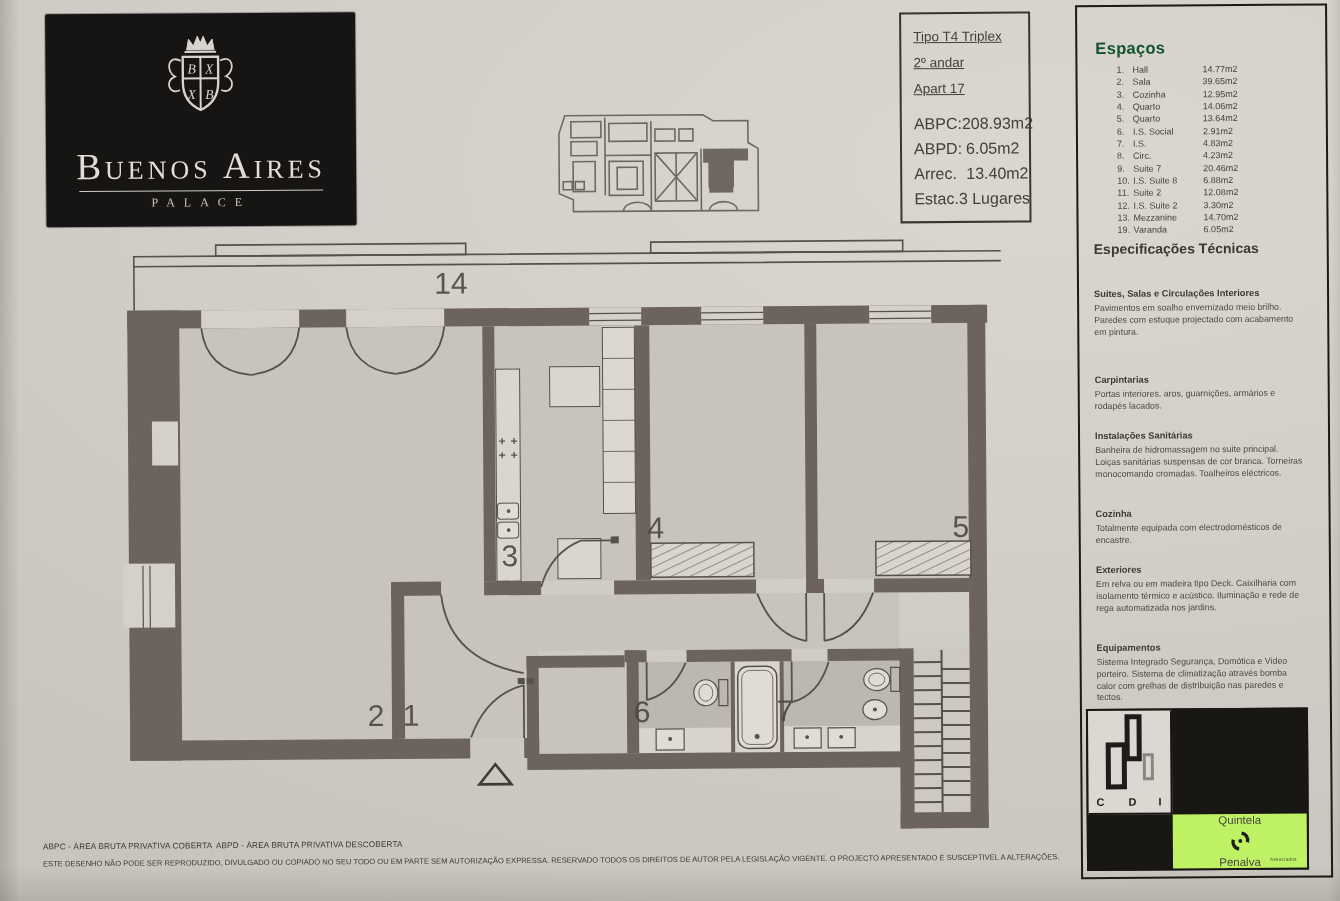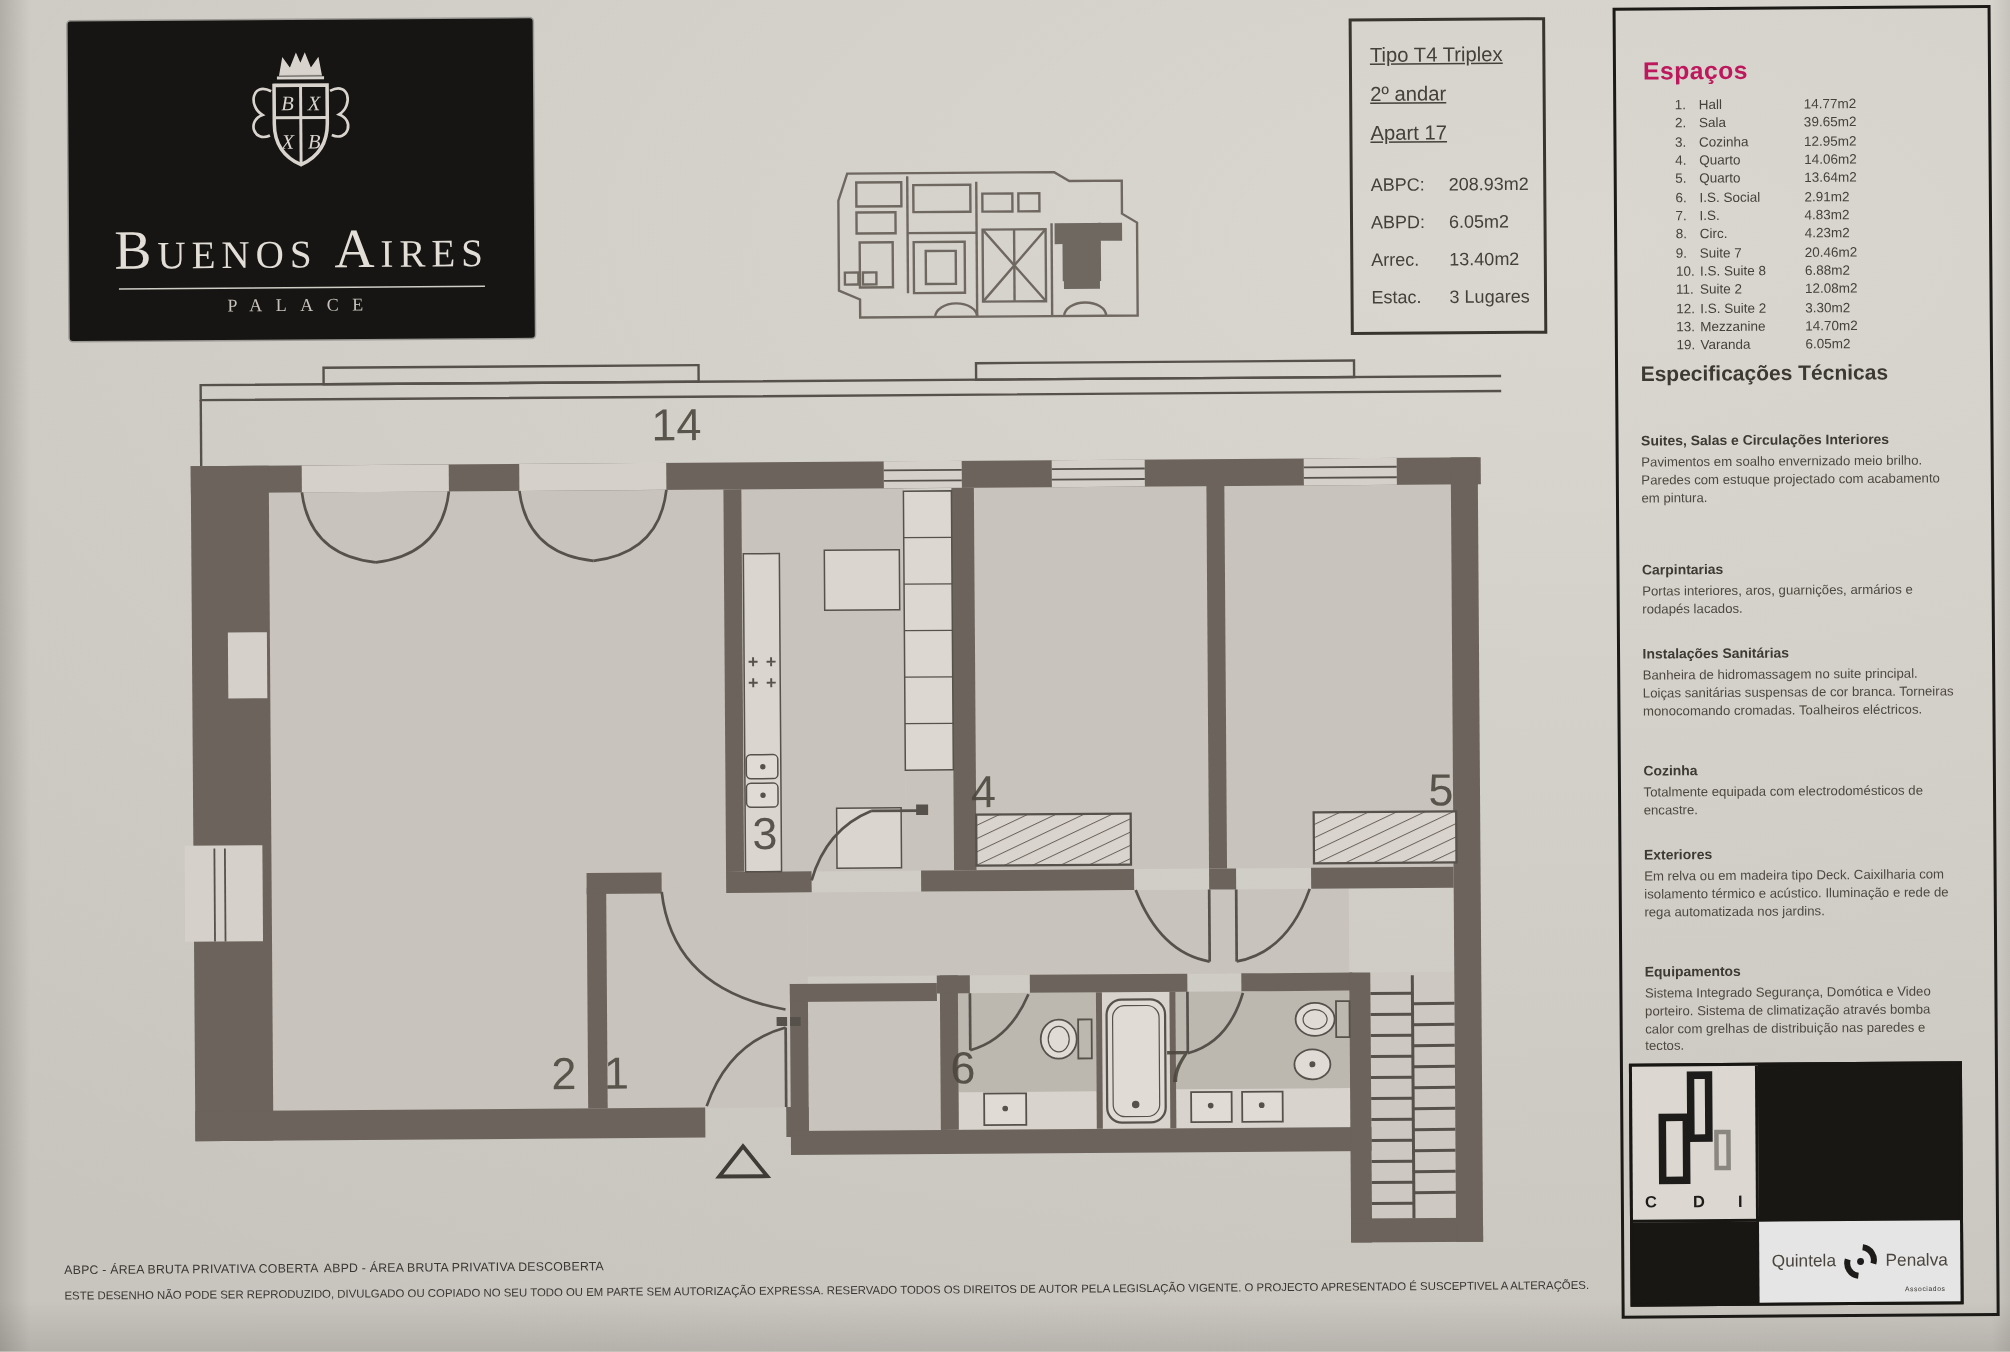--- a/index.html
+++ b/index.html
@@ -19,43 +19,43 @@
     box-shadow:0 0 0 1px rgba(0,0,0,.25);color:#d9d5ce;text-align:center;}
   .brand{margin-top:4px;font-family:"Liberation Serif",serif;font-variant:small-caps;
     font-size:37px;letter-spacing:4px;color:#e2ded7;line-height:1;}
   .brandrule{width:244px;height:1px;background:#cfccc6;margin:6px auto 4px auto;}
   .brandsub{font-family:"Liberation Serif",serif;font-size:12px;letter-spacing:9px;color:#c6c2bb;}
 
   
   .infobox{left:902px;top:14px;width:131px;height:211px;border:2px solid #38352f;padding:10px 0 0 12px;
     color:#44403a;box-sizing:border-box;}
   .infoline{font-size:13.5px;line-height:26px;white-space:nowrap;text-decoration:underline;}
-  .metric{display:flex;font-size:12px;line-height:25px;white-space:nowrap;}
+  .metric{display:flex;font-size:16px;line-height:25px;white-space:nowrap;}
   .metric .ml{width:52px;}
 
   
   .panel{left:1078px;top:8px;width:252px;height:874px;border:2px solid #1c1a17;box-sizing:border-box;color:#45413b;}
-  .sp-title{position:absolute;left:18px;top:32px;font-size:16.5px;font-weight:bold;letter-spacing:.3px;color:#be185d;}
+  .sp-title{position:absolute;left:18px;top:32px;font-size:16.5px;font-weight:bold;letter-spacing:.3px;color:#14532d;}
   .sp-list{position:absolute;left:39px;top:57px;width:186px;}
   .sp-row{display:flex;height:12.35px;font-size:9px;line-height:12.35px;}
   .sp-num{width:16px;}
   .sp-name{width:70px;}
   .sp-val{}
   .spec-title{position:absolute;left:15px;top:234px;font-size:14px;font-weight:bold;color:#3c3832;}
   .spec{position:absolute;left:15px;width:208px;}
   .spec h4{margin:0 0 4px 0;font-size:9.3px;font-weight:bold;color:#3d3933;}
   .spec p{margin:0;font-size:8.8px;line-height:11.8px;color:#4c483f;}
 
   
   .logoblock{position:absolute;left:4px;top:702px;width:222px;height:162px;border:2px solid #181714;box-sizing:border-box;background:#181714;}
   .cellA{position:absolute;left:0;top:0;width:82px;height:102px;background:#dcd8d1;border-right:2px solid #181714;border-bottom:2px solid #181714;}
   .cellB{position:absolute;left:84px;top:0;width:134px;height:104px;background:#181714;}
   .cellC{position:absolute;left:0;top:104px;width:82px;height:54px;background:#181714;}
-  .cellD{position:absolute;left:84px;top:104px;width:134px;height:54px;background:#e5e5e5;
-    display:flex;align-items:center;justify-content:center;gap:5px;}
+  .cellD{position:absolute;left:84px;top:104px;width:134px;height:54px;background:#bef264;
+    display:flex;align-items:center;justify-content:center;gap:5px;flex-direction:column;}
   .cdi-letter{position:absolute;bottom:5px;font-size:11px;font-weight:bold;color:#1d1c1a;}
   .qp-word{font-size:11.5px;color:#4a463f;}
   .qp-sub{position:absolute;right:10px;bottom:6px;font-size:4.5px;letter-spacing:.4px;color:#35322d;}
 
   
   .foot{font-size:8.2px;color:#3b3733;white-space:nowrap;letter-spacing:.15px;}
   .foot2{font-size:7.6px;color:#3b3733;white-space:nowrap;}
 
   
   .plan{left:122px;top:240px;width:880px;height:592px;}

